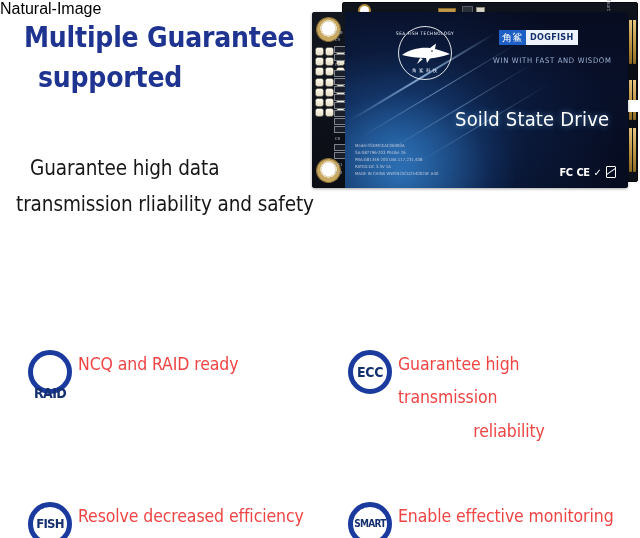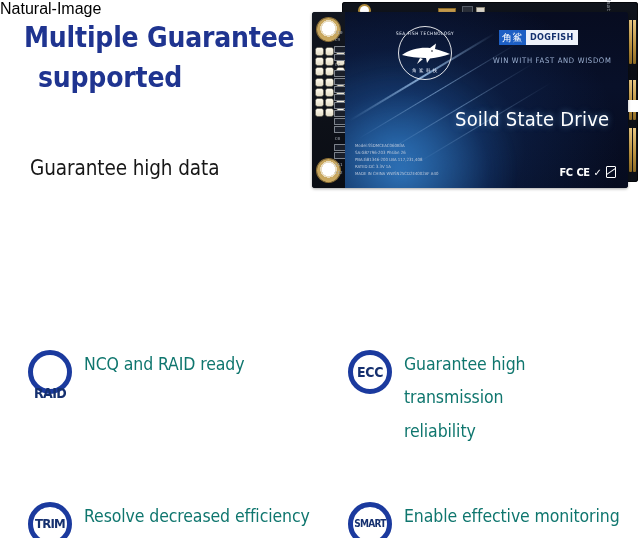--- a/index.html
+++ b/index.html
@@ -225,43 +225,44 @@
   }
   .badge span{
     font-family:"DejaVu Sans Condensed","Liberation Sans",sans-serif;
     font-weight:bold;color:#15306f;line-height:1;white-space:nowrap;
   }
   .badge.w-raid span{font-size:14px;letter-spacing:-0.6px;margin-top:41px;}
   .badge.w-ecc  span{font-size:14px;letter-spacing:-0.3px;}
   .badge.w-trim span{font-size:13px;letter-spacing:-0.8px;}
   .badge.w-smart span{font-size:10px;letter-spacing:-0.7px;}
   .ftext{
-    margin-left:12px;width:232px;
-    font-family:"DejaVu Sans Condensed","Liberation Sans",sans-serif;
-    font-size:17.5px;line-height:1.9;color:#0f766e;letter-spacing:-0.1px;
+    margin-left:6px;width:232px;
+    font-family:"DejaVu Sans Condensed","Liberation Sans",sans-serif;
+    font-size:17.5px;line-height:1.9;color:#ef4444;letter-spacing:-0.1px;
   }
   .ftext .ln1{display:block;text-align:left;}
-  .ftext .ln2{display:block;text-align:left;}
+  .ftext .ln2{display:block;text-align:center;}
   .fcell.left .ftext{width:230px;}
   .fcell.right .ftext{width:222px;}
 </style>
 </head>
 <body>
 
 
 
 <div class="stage">
 
   <div class="headline">
     <span>Multiple Guarantee</span>
     <span class="l2">supported</span>
   </div>
 
   <div class="lead">
     <span class="r1">Guarantee high data</span>
+    <span class="r2">transmission rliability and safety</span>
   </div>
 
   <div class="product">
 
     <div class="pcb-rear">
       <div class="pad-bank b1">
         <i class="pad"></i>
           <i class="pad"></i>
           <i class="pad"></i>
           <i class="pad"></i>
@@ -485,21 +486,21 @@
         <div class="ftext">
           <span class="ln1">Guarantee high transmission</span>
           <span class="ln2">reliability</span>
         </div>
       </div>
     </div>
 
     <div class="frow">
       <div class="fcell left r2">
         <div class="badge w-trim">
-          <span>TRIM</span>
+          <span>FISH</span>
         </div>
         <div class="ftext">
           <span class="ln1">Resolve decreased efficiency</span>
           <span class="ln2">issue</span>
         </div>
       </div>
       <div class="fcell right r2">
         <div class="badge w-smart">
           <span>SMART</span>
         </div>

